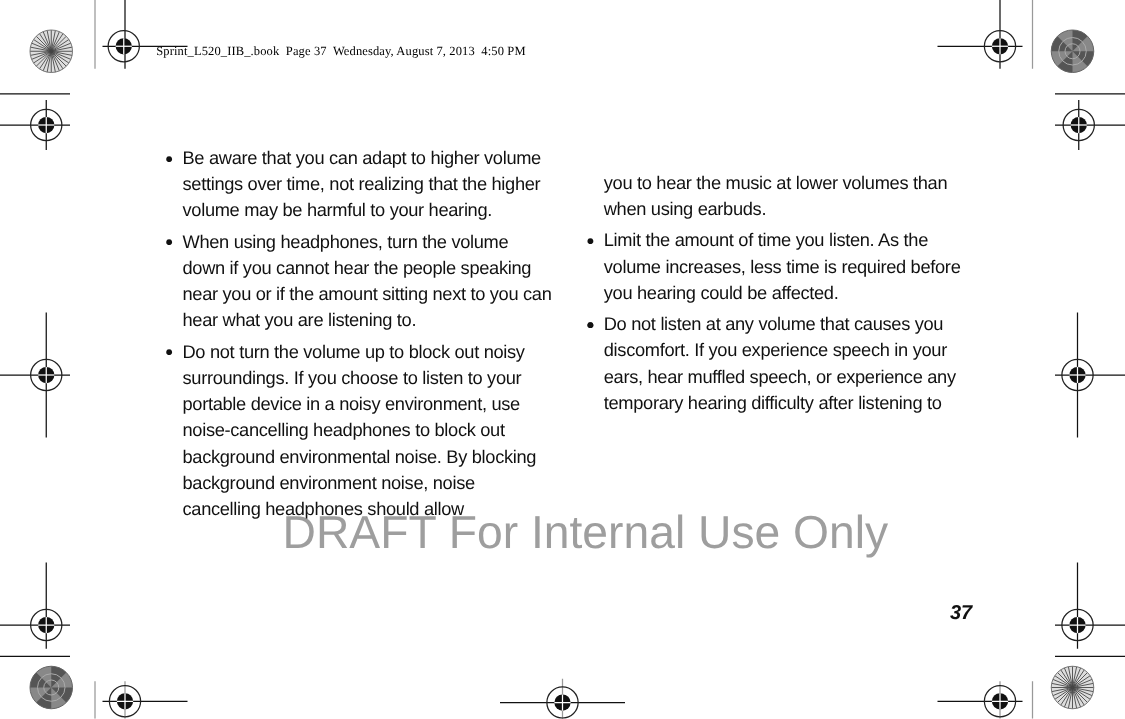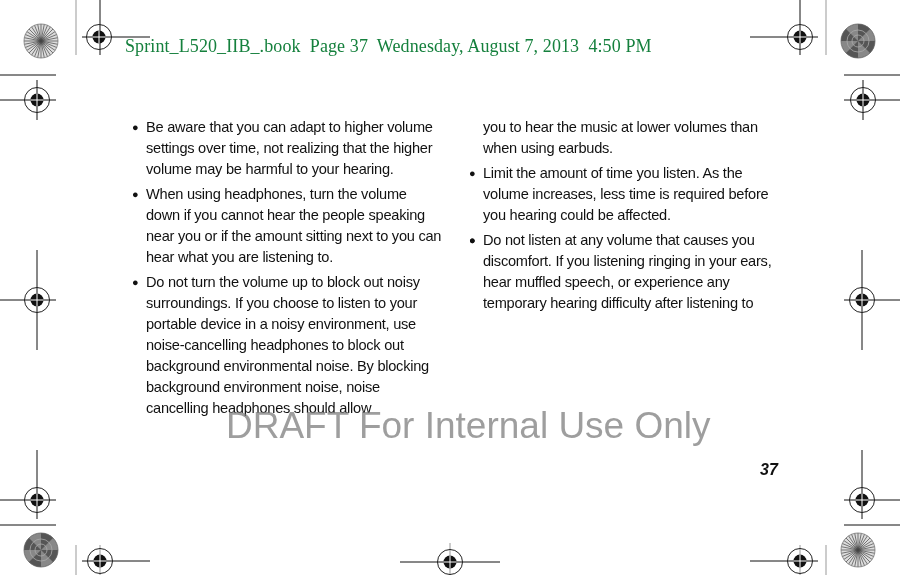--- a/index.html
+++ b/index.html
@@ -1,26 +1,26 @@
 <!DOCTYPE html>
 <html><head>
 <meta charset="utf-8">
 <style>
   html, body { margin:0; padding:0; background:#ffffff; }
   body { width:900px; height:575px; position:relative; overflow:hidden; font-family:"Liberation Sans", sans-serif; color:#111; }
   .page { position:absolute; left:0; top:0; width:900px; height:575px; }
-  .slug { position:absolute; left:125px; top:36px; font-family:"Liberation Serif", serif; font-size:18px; color:#15803d; white-space:pre; letter-spacing:0.1px; }
+  .slug { position:absolute; left:125px; top:36px; font-family:"Liberation Serif", serif; font-size:10px; color:#000000; white-space:pre; letter-spacing:0.1px; }
   .col { position:absolute; top:117px; font-size:14.6px; line-height:21px; letter-spacing:-0.25px; }
   .col.left { left:132px; width:312px; }
-  .col.right { left:469px; width:312px; }
+  .col.right { left:469px; width:312px;margin-top:20px; }
   .bullet { position:relative; padding-left:14px; margin-bottom:4px; }
   .bullet .dot { position:absolute; left:0; top:0; font-size:11px; }
   .para { margin-bottom:4px; padding-left:14px; }
   .watermark { position:absolute; left:226px; top:405px; font-size:37px; color:rgba(120,120,120,0.72); letter-spacing:0px; white-space:nowrap; font-family:Liberation Sans, sans-serif; }
-  .pagenum { position:absolute; left:760px; top:461px; font-size:16px; font-style:italic; font-weight:bold; }
+  .pagenum { position:absolute; left:760px; top:482px; font-size:16px; font-style:italic; font-weight:bold; }
   svg.marks { position:absolute; left:0; top:0; }
 </style>
 </head>
 <body>
 
 <div class="page">
 
   <svg class="marks" width="900" height="575" viewBox="0 0 900 575">
     <defs>
       <g id="reg">
@@ -142,20 +142,20 @@
     <div class="para">you to hear the music at lower volumes than when using earbuds.</div>
     <div class="bullet">
       <span class="dot">●</span>
       <span>Limit the amount of time you listen. As the volume increases, less time is required before you hearing could be affected.</span>
     </div>
     <div class="bullet">
       <span class="dot">●</span>
     </div>
     <div class="bullet">
       <span class="dot">●</span>
-      <span>Do not listen at any volume that causes you discomfort. If you listening ringing in your ears, hear muffled speech, or experience any temporary hearing difficulty after listening to</span>
+      <span>Do not listen at any volume that causes you discomfort. If you experience speech in your ears, hear muffled speech, or experience any temporary hearing difficulty after listening to</span>
     </div>
   </div>
 
   <div class="watermark">DRAFT For Internal Use Only</div>
 
   <div class="pagenum">37</div>
 </div>
 
 </body></html>

